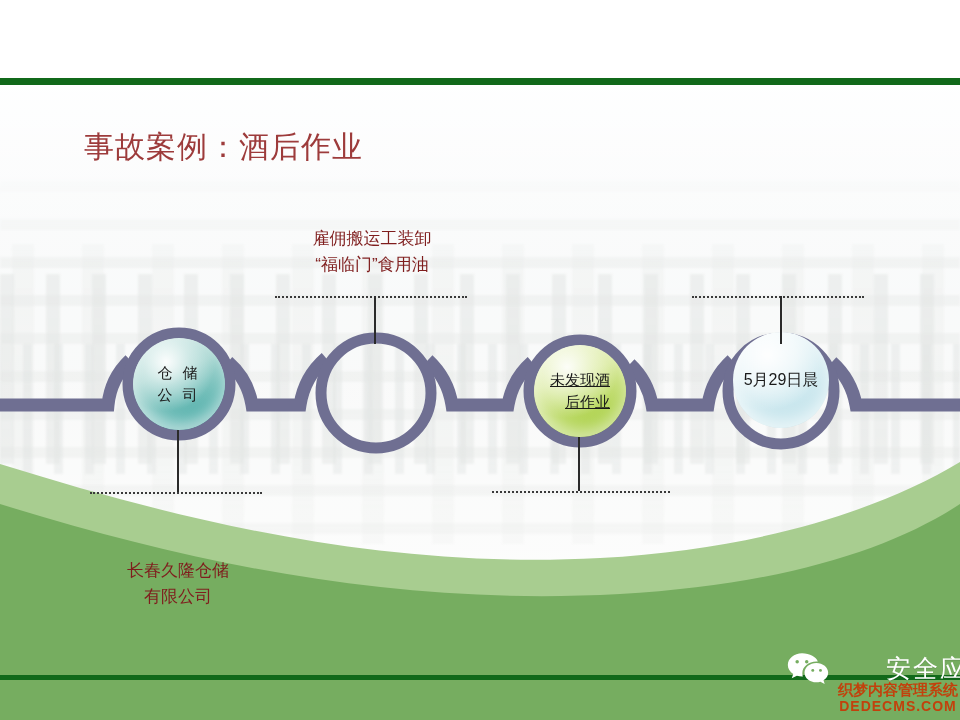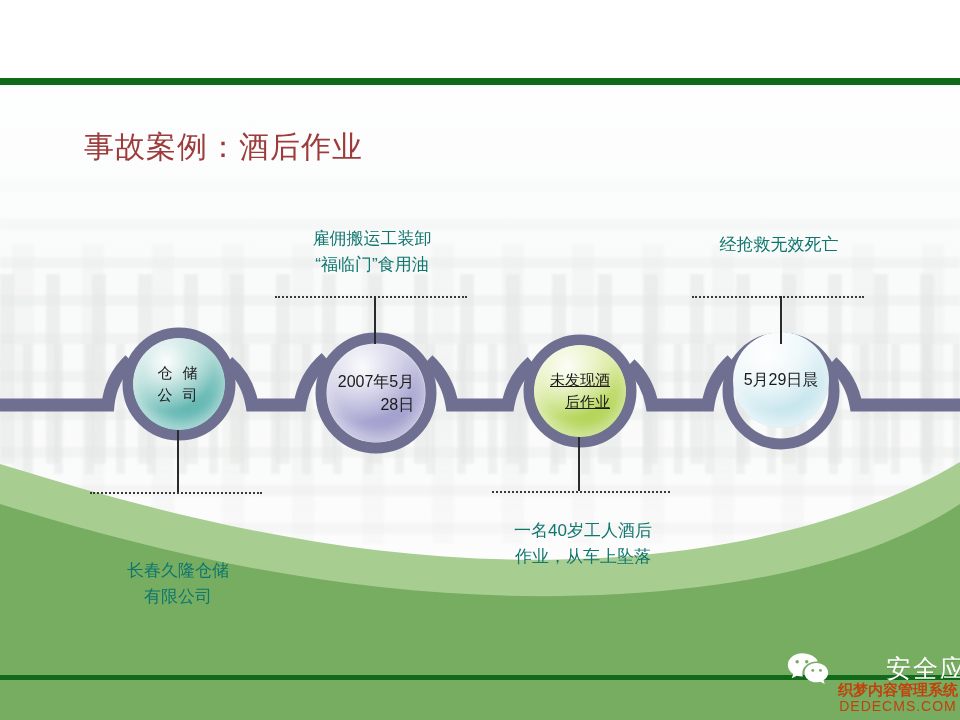--- a/index.html
+++ b/index.html
@@ -160,21 +160,21 @@
       radial-gradient(circle at 36% 24%, rgba(255,255,255,0.95) 0%, rgba(255,255,255,0.55) 30%, rgba(255,255,255,0) 58%),
       linear-gradient(160deg, #f2fafc 0%, #e2f2f6 32%, #cae7ee 72%, #bfe2ea 100%);
     box-shadow: inset 0 -8px 14px rgba(255,255,255,0.6);
   }
   .node-4 .node-label { font-size: 16px; }
 
   
   .callout {
     position: absolute;
     text-align: center;
-    color: #0f766e;
+    color: #7f1d1d;
     font-size: 17px;
     line-height: 1.55;
     white-space: pre-line;
   }
   .leader {
     position: absolute;
     border-top: 2px dotted #3a3a3a;
     height: 0;
   }
   .stem {
@@ -219,21 +219,21 @@
   }
   .watermark {
     position: absolute;
     left: 838px;
     top: 681px;
     text-align: center;
     color: #c2410c;
     line-height: 1.15;
   }
   .watermark .wm-cn { font-size: 15px; font-weight: bold; letter-spacing: 0px; white-space: nowrap; }
-  .watermark .wm-en { font-size: 14px; font-weight: normal; letter-spacing: 1px; white-space: nowrap; }
+  .watermark .wm-en { font-size: 14px; font-weight: bold; letter-spacing: 1px; white-space: nowrap; }
 </style>
 </head>
 <body>
 
 <div class="slide">
 
   <div class="bg-photo"></div>
 
   <div class="top-rule"></div>
 
@@ -271,50 +271,43 @@
       <circle cx="376" cy="73" r="55"></circle>
       <circle cx="580" cy="71" r="51"></circle>
       <circle cx="781" cy="71" r="53"></circle>
     </g>
   </svg>
 
   <div class="node node-1">
     <span class="node-label">仓 储
 公 司</span>
   </div>
-  <div class="node node-2">
-    <span class="node-label">2007年5月
-28日</span>
-  </div>
   <div class="node node-3">
     <span class="node-label">未发现酒
 后作业</span>
   </div>
   <div class="node node-4">
     <span class="node-label">5月29日晨</span>
   </div>
 
   <div class="callout callout-top-1">雇佣搬运工装卸
 “福临门”食用油</div>
   <div class="leader leader-top-1"></div>
   <div class="stem stem-top-1"></div>
 
-  <div class="callout callout-top-2">经抢救无效死亡</div>
   <div class="leader leader-top-2"></div>
   <div class="stem stem-top-2"></div>
 
   <div class="stem stem-bot-1"></div>
   <div class="leader leader-bot-1"></div>
   <div class="callout callout-bot-1">长春久隆仓储
 有限公司</div>
 
   <div class="stem stem-bot-2"></div>
   <div class="leader leader-bot-2"></div>
-  <div class="callout callout-bot-2">一名40岁工人酒后
-作业，从车上坠落</div>
 
   <div class="brand">
     <svg class="wechat-icon" viewBox="0 0 48 36" aria-hidden="true">
       <path d="M17.5 2C8.9 2 2 7.7 2 14.7c0 4 2.3 7.6 5.9 9.9L6.3 29.3l5.6-2.9c1.8.5 3.7.8 5.6.8h.9c-.4-1.1-.6-2.3-.6-3.6 0-7 6.8-12.7 15.2-12.7.6 0 1.1 0 1.7.1C33.1 6.1 26 2 17.5 2z" fill="#ffffff"></path>
       <circle cx="12.2" cy="11.2" r="1.9" fill="#76ad60"></circle>
       <circle cx="22.6" cy="11.2" r="1.9" fill="#76ad60"></circle>
       <path d="M46 23.1c0-5.8-5.8-10.5-12.9-10.5S20.2 17.3 20.2 23.1c0 5.8 5.8 10.5 12.9 10.5 1.5 0 3-.2 4.4-.6l4.7 2.4-1.3-4c3.2-1.9 5.1-4.9 5.1-8.3z" fill="#ffffff"></path>
       <circle cx="29.2" cy="20.6" r="1.6" fill="#76ad60"></circle>
       <circle cx="37.6" cy="20.6" r="1.6" fill="#76ad60"></circle>
     </svg>

